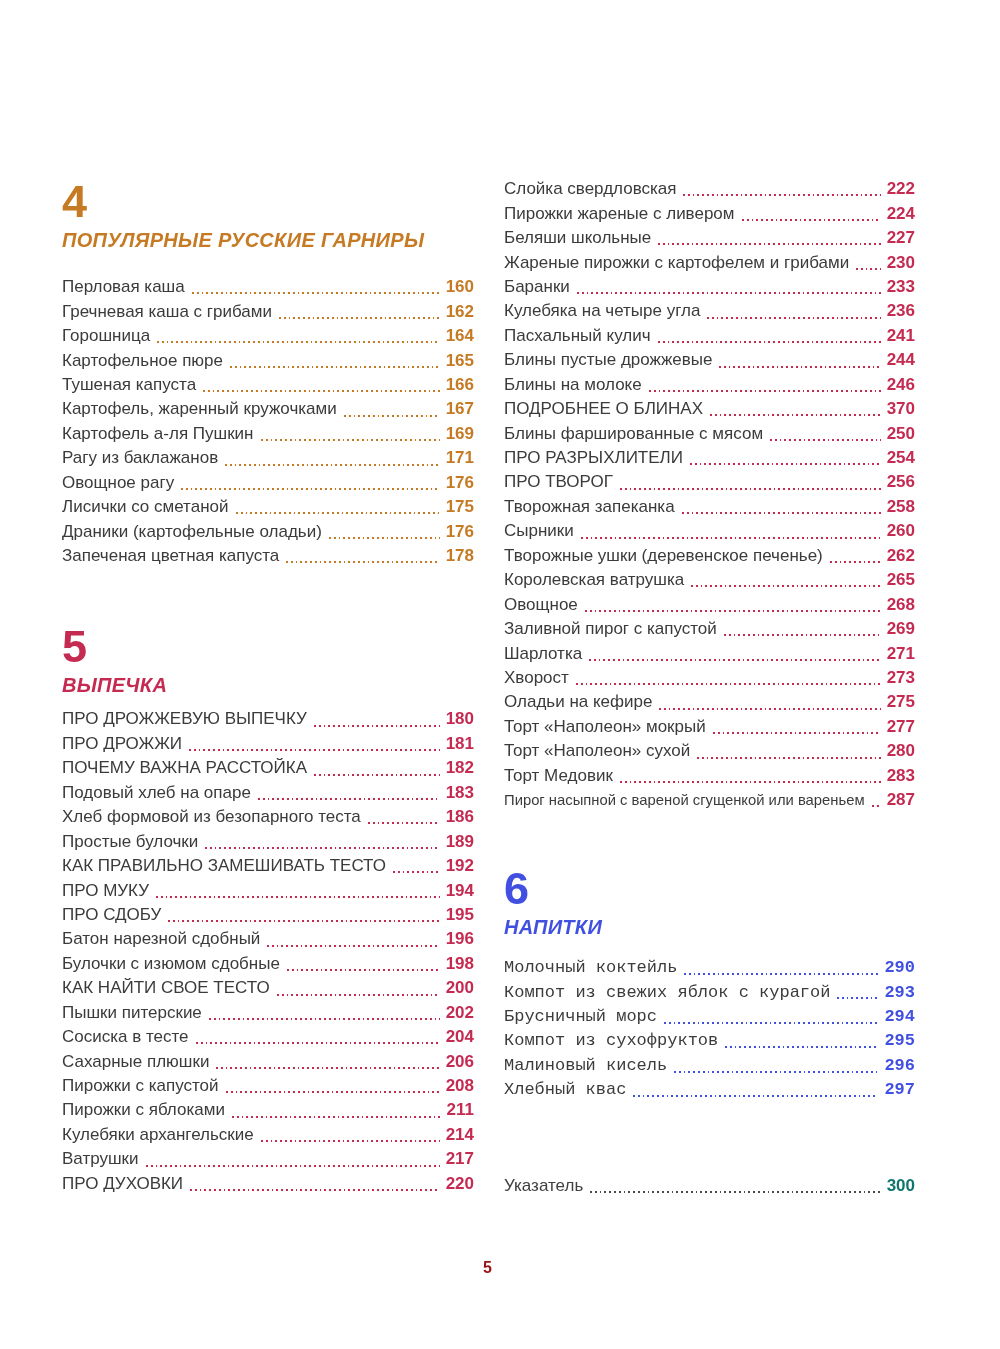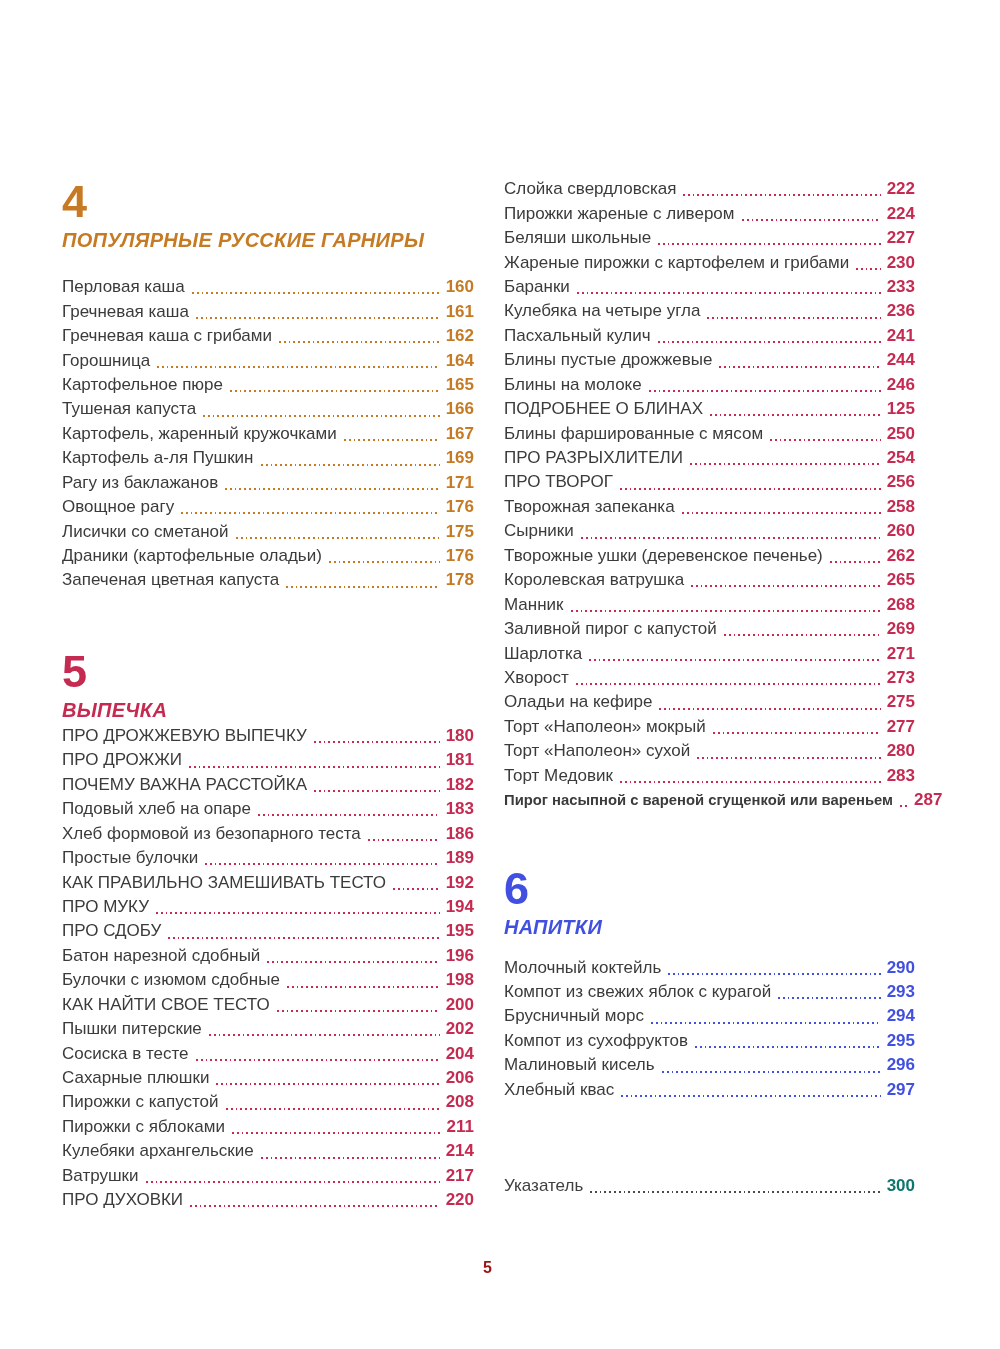--- a/index.html
+++ b/index.html
@@ -18,30 +18,30 @@
     font-size: 45px; font-weight: 700; line-height: 44px;
     color: var(--accent);
   }
   .sec-title {
     font-size: 20px; font-weight: 700; line-height: 24px; margin-top: 4px;
     color: var(--accent); letter-spacing: 0.3px; font-style: italic;
   }
 
   .toc-list { margin-top: 23px; }
   #sec5 { margin-top: 57px; }
-  #sec5 .toc-list { margin-top: 2px; }
+  #sec5 .toc-list { margin-top: 10px; }
   #col-right .cont-list { margin-top: 0; }
   #sec6 { margin-top: 55px; }
-  #sec6 .toc-list { margin-top: 16px; }
+  #sec6 .toc-list { margin-top: 16px; font-family: Liberation Mono, monospace; }
 
   .toc-row { display: flex; align-items: center; height: 24.45px; }
   .toc-row .label {
     font-size: 17px; color: #3b3b3b; white-space: nowrap; flex: 0 0 auto;
   }
-  .toc-row.small .label { font-size: 14.8px; font-weight: bold; }
+  .toc-row.small .label { font-size: 14.8px; }
   .toc-row .dots {
     flex: 1 1 auto; min-width: 8px; height: 2px;
     align-self: flex-end; margin: 0 6px 5px 7px;
     background-image: repeating-linear-gradient(
       to right, var(--accent) 0 1.8px, transparent 1.8px 4.8px);
   }
   .toc-row .pg {
     font-size: 17px; font-weight: 700; color: var(--accent);
     white-space: nowrap; flex: 0 0 auto;
   }
@@ -67,25 +67,20 @@
       <div class="sec-num">4</div>
       <div class="sec-title">ПОПУЛЯРНЫЕ РУССКИЕ ГАРНИРЫ</div>
       <div class="toc-list">
 
       <div class="toc-row">
             <span class="label">Перловая каша</span>
             <span class="dots"></span>
             <span class="pg">160</span>
           </div>
           <div class="toc-row">
-            <span class="label">Гречневая каша</span>
-            <span class="dots"></span>
-            <span class="pg">161</span>
-          </div>
-          <div class="toc-row">
             <span class="label">Гречневая каша с грибами</span>
             <span class="dots"></span>
             <span class="pg">162</span>
           </div>
           <div class="toc-row">
             <span class="label">Горошница</span>
             <span class="dots"></span>
             <span class="pg">164</span>
           </div>
           <div class="toc-row">
@@ -292,21 +287,21 @@
             <span class="pg">244</span>
           </div>
           <div class="toc-row">
             <span class="label">Блины на молоке</span>
             <span class="dots"></span>
             <span class="pg">246</span>
           </div>
           <div class="toc-row">
             <span class="label">ПОДРОБНЕЕ О БЛИНАХ</span>
             <span class="dots"></span>
-            <span class="pg">125</span>
+            <span class="pg">370</span>
           </div>
           <div class="toc-row">
             <span class="label">Блины фаршированные с мясом</span>
             <span class="dots"></span>
             <span class="pg">250</span>
           </div>
           <div class="toc-row">
             <span class="label">ПРО РАЗРЫХЛИТЕЛИ</span>
             <span class="dots"></span>
             <span class="pg">254</span>
@@ -330,21 +325,21 @@
             <span class="label">Творожные ушки (деревенское печенье)</span>
             <span class="dots"></span>
             <span class="pg">262</span>
           </div>
           <div class="toc-row">
             <span class="label">Королевская ватрушка</span>
             <span class="dots"></span>
             <span class="pg">265</span>
           </div>
           <div class="toc-row">
-            <span class="label">Манник</span>
+            <span class="label">Овощное</span>
             <span class="dots"></span>
             <span class="pg">268</span>
           </div>
           <div class="toc-row">
             <span class="label">Заливной пирог с капустой</span>
             <span class="dots"></span>
             <span class="pg">269</span>
           </div>
           <div class="toc-row">
             <span class="label">Шарлотка</span>

